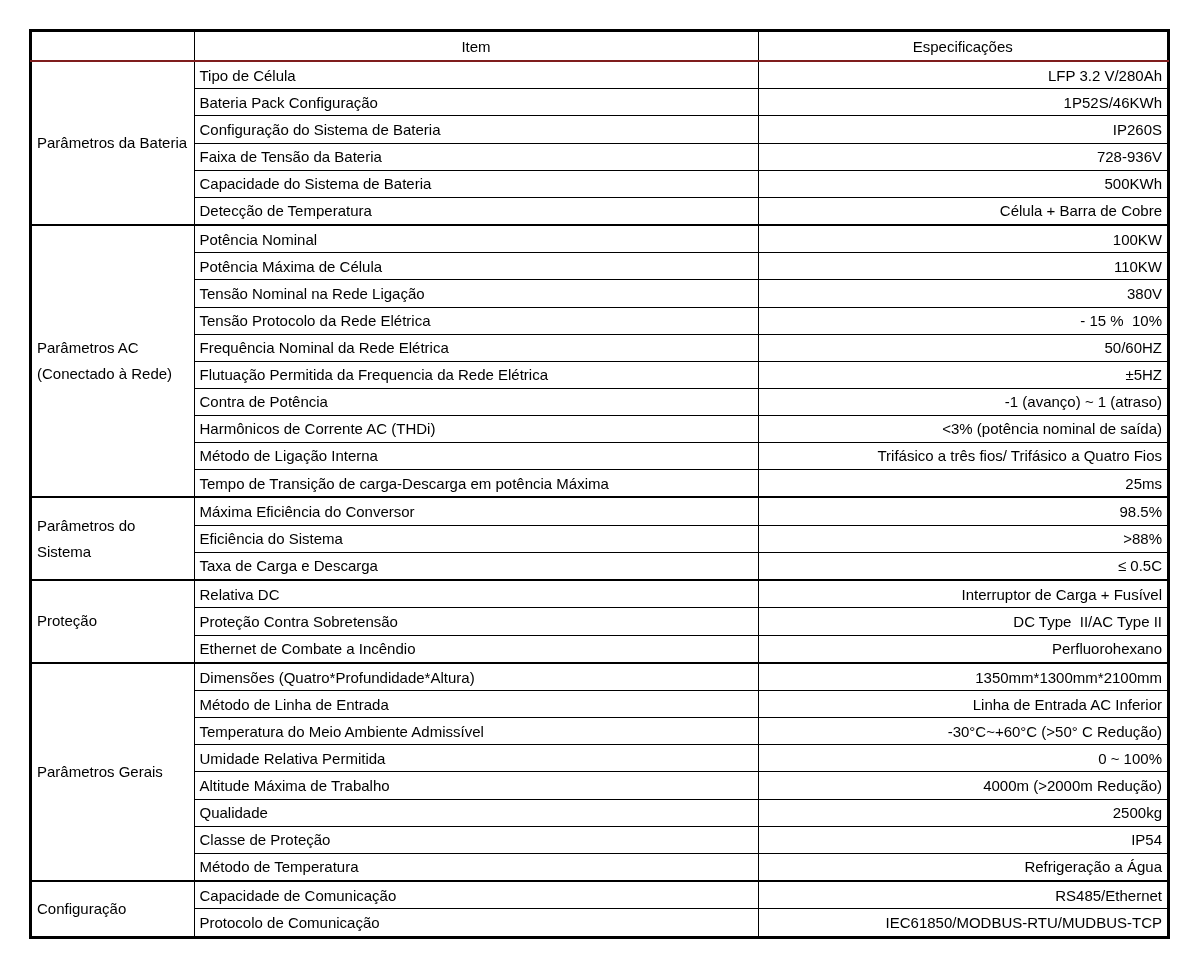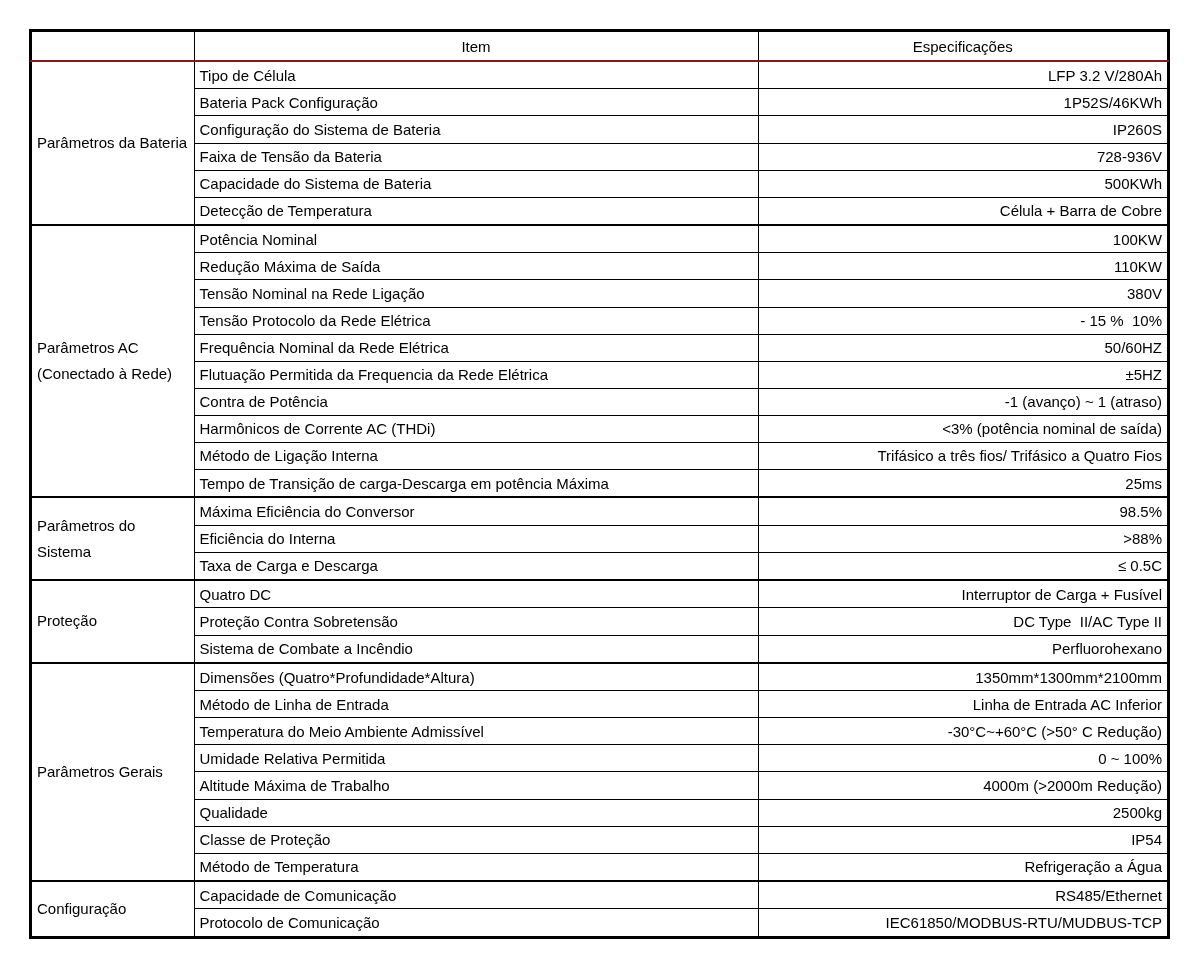--- a/index.html
+++ b/index.html
@@ -106,21 +106,21 @@
       <tr>
         <td class="item-cell">Detecção de Temperatura</td>
         <td class="spec-cell">Célula + Barra de Cobre</td>
       </tr>
       <tr class="section-start">
         <td class="cat-cell" rowspan="10">Parâmetros AC (Conectado à Rede)</td>
         <td class="item-cell">Potência Nominal</td>
         <td class="spec-cell">100KW</td>
       </tr>
       <tr>
-        <td class="item-cell">Redução Máxima de Saída</td>
+        <td class="item-cell">Potência Máxima de Célula</td>
         <td class="spec-cell">110KW</td>
       </tr>
       <tr>
         <td class="item-cell">Tensão Nominal na Rede Ligação</td>
         <td class="spec-cell">380V</td>
       </tr>
       <tr>
         <td class="item-cell">Tensão Protocolo da Rede Elétrica</td>
         <td class="spec-cell">- 15 %  10%</td>
       </tr>
@@ -147,38 +147,38 @@
       <tr>
         <td class="item-cell">Tempo de Transição de carga-Descarga em potência Máxima</td>
         <td class="spec-cell">25ms</td>
       </tr>
       <tr class="section-start">
         <td class="cat-cell" rowspan="3">Parâmetros do Sistema</td>
         <td class="item-cell">Máxima Eficiência do Conversor</td>
         <td class="spec-cell">98.5%</td>
       </tr>
       <tr>
-        <td class="item-cell">Eficiência do Interna</td>
+        <td class="item-cell">Eficiência do Sistema</td>
         <td class="spec-cell">&gt;88%</td>
       </tr>
       <tr>
         <td class="item-cell">Taxa de Carga e Descarga</td>
         <td class="spec-cell">≤ 0.5C</td>
       </tr>
       <tr class="section-start">
         <td class="cat-cell" rowspan="3">Proteção</td>
-        <td class="item-cell">Quatro DC</td>
+        <td class="item-cell">Relativa DC</td>
         <td class="spec-cell">Interruptor de Carga + Fusível</td>
       </tr>
       <tr>
         <td class="item-cell">Proteção Contra Sobretensão</td>
         <td class="spec-cell">DC Type  II/AC Type II</td>
       </tr>
       <tr>
-        <td class="item-cell">Sistema de Combate a Incêndio</td>
+        <td class="item-cell">Ethernet de Combate a Incêndio</td>
         <td class="spec-cell">Perfluorohexano</td>
       </tr>
       <tr class="section-start">
         <td class="cat-cell" rowspan="8">Parâmetros Gerais</td>
         <td class="item-cell">Dimensões (Quatro*Profundidade*Altura)</td>
         <td class="spec-cell">1350mm*1300mm*2100mm</td>
       </tr>
       <tr>
         <td class="item-cell">Método de Linha de Entrada</td>
         <td class="spec-cell">Linha de Entrada AC Inferior</td>

